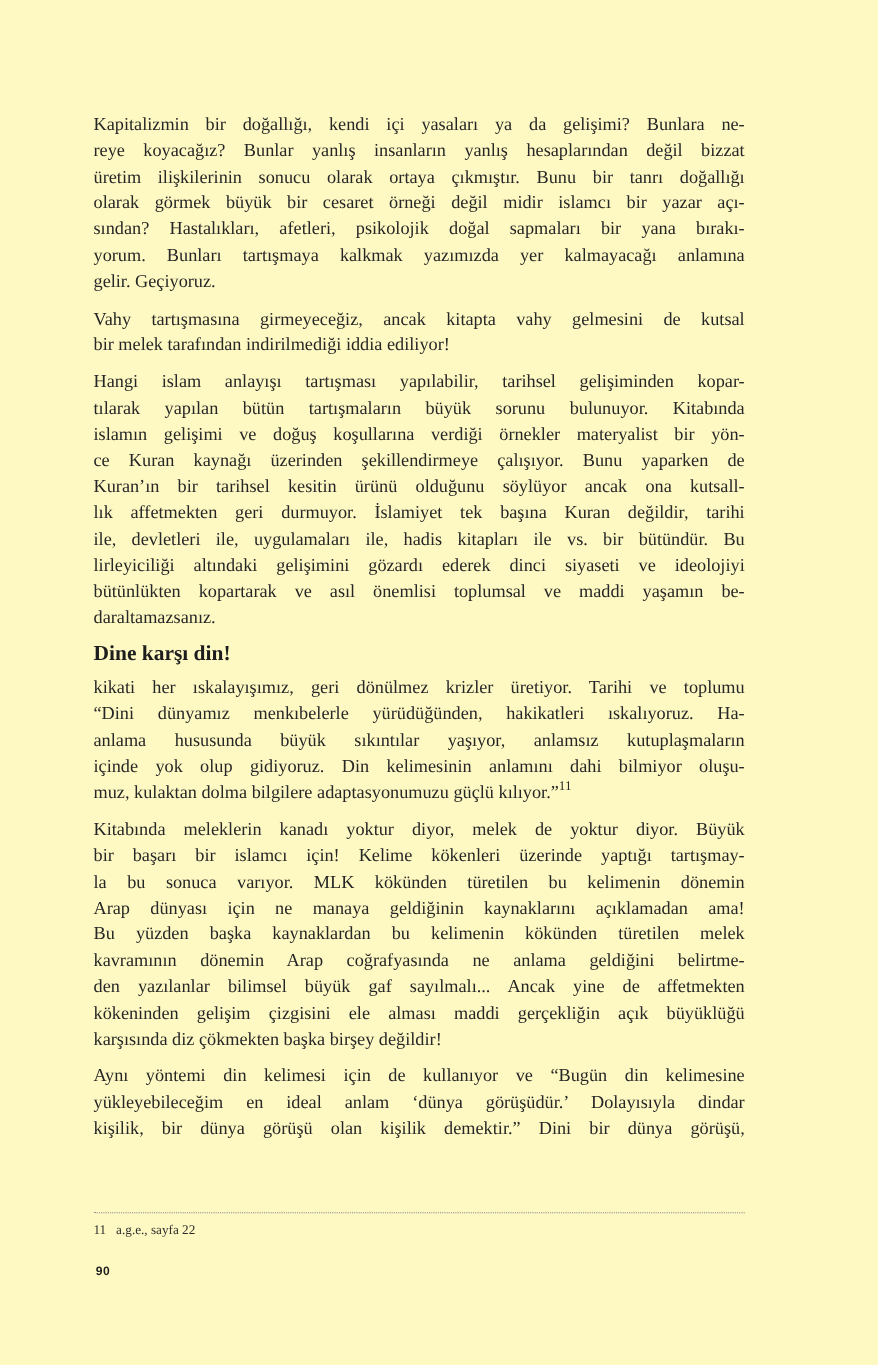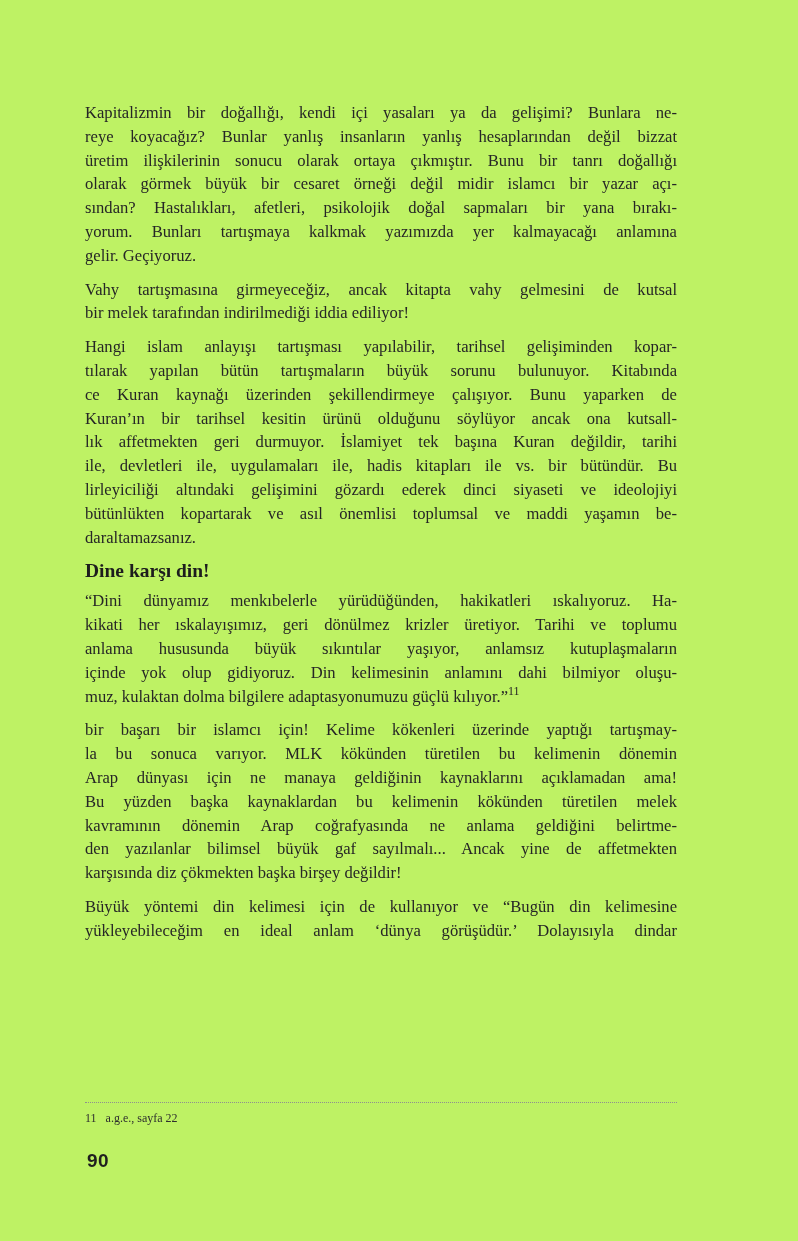--- a/index.html
+++ b/index.html
@@ -12,21 +12,21 @@
     height: 1241px;
     position: relative;
     overflow: hidden;
     font-family: "Liberation Serif", "DejaVu Serif", serif;
   }
   .sheet {
     position: absolute;
     left: 0; top: 0;
     width: 798px;
     height: 1241px;
-    background: #bef264;
+    background: #fef9c3;
   }
   .textblock {
     position: absolute;
     left: 85px;
     top: 101px;
     width: 592px;
     color: #262626;
   }
   .block {
     font-size: 16.6px;
@@ -69,21 +69,21 @@
     line-height: 16px;
     color: #2e2e2e;
   }
   .fn-marker { margin-right: 9px; }
   .page-number {
     position: absolute;
     left: 87px;
     top: 1150px;
     font-family: "Liberation Sans", "DejaVu Sans", sans-serif;
     font-weight: bold;
-    font-size: 19px;
+    font-size: 11px;
     color: #1f1f1f;
     letter-spacing: 0.5px;
   }
 </style>
 </head>
 <body>
 
 <div class="sheet">
 
   <div class="textblock">
@@ -96,50 +96,54 @@
         <div class="line">yorum. Bunları tartışmaya kalkmak yazımızda yer kalmayacağı anlamına</div>
         <div class="line lastline">gelir. Geçiyoruz.</div>
       </div>
       <div class="block paragraph">
         <div class="line">Vahy tartışmasına girmeyeceğiz, ancak kitapta vahy gelmesini de kutsal</div>
         <div class="line lastline">bir melek tarafından indirilmediği iddia ediliyor!</div>
       </div>
       <div class="block paragraph">
         <div class="line">Hangi islam anlayışı tartışması yapılabilir, tarihsel gelişiminden kopar-</div>
         <div class="line">tılarak yapılan bütün tartışmaların büyük sorunu bulunuyor. Kitabında</div>
+        <div class="line">islamın gelişimi ve doğuş koşullarına verdiği örnekler materyalist bir yön-</div>
         <div class="line">ce Kuran kaynağı üzerinden şekillendirmeye çalışıyor. Bunu yaparken de</div>
         <div class="line">Kuran’ın bir tarihsel kesitin ürünü olduğunu söylüyor ancak ona kutsall-</div>
         <div class="line">lık affetmekten geri durmuyor.  İslamiyet tek başına Kuran değildir, tarihi</div>
         <div class="line">ile, devletleri ile, uygulamaları ile, hadis kitapları ile vs. bir bütündür. Bu</div>
         <div class="line">lirleyiciliği altındaki gelişimini gözardı ederek dinci siyaseti ve ideolojiyi</div>
         <div class="line">bütünlükten kopartarak ve asıl önemlisi toplumsal ve maddi yaşamın be-</div>
         <div class="line lastline">daraltamazsanız.</div>
       </div>
       <div class="block heading">
         <div class="line lastline">Dine karşı din!</div>
       </div>
       <div class="block paragraph">
+        <div class="line">kikati her ıskalayışımız, geri dönülmez krizler üretiyor. Tarihi ve toplumu</div>
         <div class="line">“Dini dünyamız menkıbelerle yürüdüğünden, hakikatleri ıskalıyoruz. Ha-</div>
-        <div class="line">kikati her ıskalayışımız, geri dönülmez krizler üretiyor. Tarihi ve toplumu</div>
         <div class="line">anlama hususunda büyük sıkıntılar yaşıyor, anlamsız kutuplaşmaların</div>
         <div class="line">içinde yok olup gidiyoruz. Din kelimesinin anlamını dahi bilmiyor oluşu-</div>
         <div class="line lastline">muz, kulaktan dolma bilgilere adaptasyonumuzu güçlü kılıyor.”<sup>11</sup></div>
       </div>
       <div class="block paragraph">
+        <div class="line">Kitabında meleklerin kanadı yoktur diyor, melek de yoktur diyor. Büyük</div>
         <div class="line">bir başarı bir islamcı için! Kelime kökenleri üzerinde yaptığı tartışmay-</div>
         <div class="line">la bu sonuca varıyor. MLK kökünden türetilen bu kelimenin dönemin</div>
         <div class="line">Arap dünyası için ne manaya geldiğinin kaynaklarını açıklamadan ama!</div>
         <div class="line">Bu yüzden başka kaynaklardan bu kelimenin kökünden türetilen melek</div>
         <div class="line">kavramının dönemin Arap coğrafyasında ne anlama geldiğini belirtme-</div>
         <div class="line">den yazılanlar bilimsel büyük gaf sayılmalı... Ancak yine de affetmekten</div>
+        <div class="line">kökeninden gelişim çizgisini ele alması maddi gerçekliğin açık büyüklüğü</div>
         <div class="line lastline">karşısında diz çökmekten başka birşey değildir!</div>
       </div>
       <div class="block paragraph">
-        <div class="line">Büyük yöntemi din kelimesi için de kullanıyor ve “Bugün din kelimesine</div>
+        <div class="line">Aynı yöntemi din kelimesi için de kullanıyor ve “Bugün din kelimesine</div>
         <div class="line">yükleyebileceğim en ideal anlam ‘dünya görüşüdür.’ Dolayısıyla dindar</div>
+        <div class="line">kişilik, bir dünya görüşü olan kişilik demektir.” Dini bir dünya görüşü,</div>
       </div>
     </div>
 
   <div class="footnote-area">
     <div class="fn-rule"></div>
     <div class="fn-line">
       <span class="fn-marker">11</span><span>a.g.e., sayfa 22</span>
     </div>
   </div>
 

